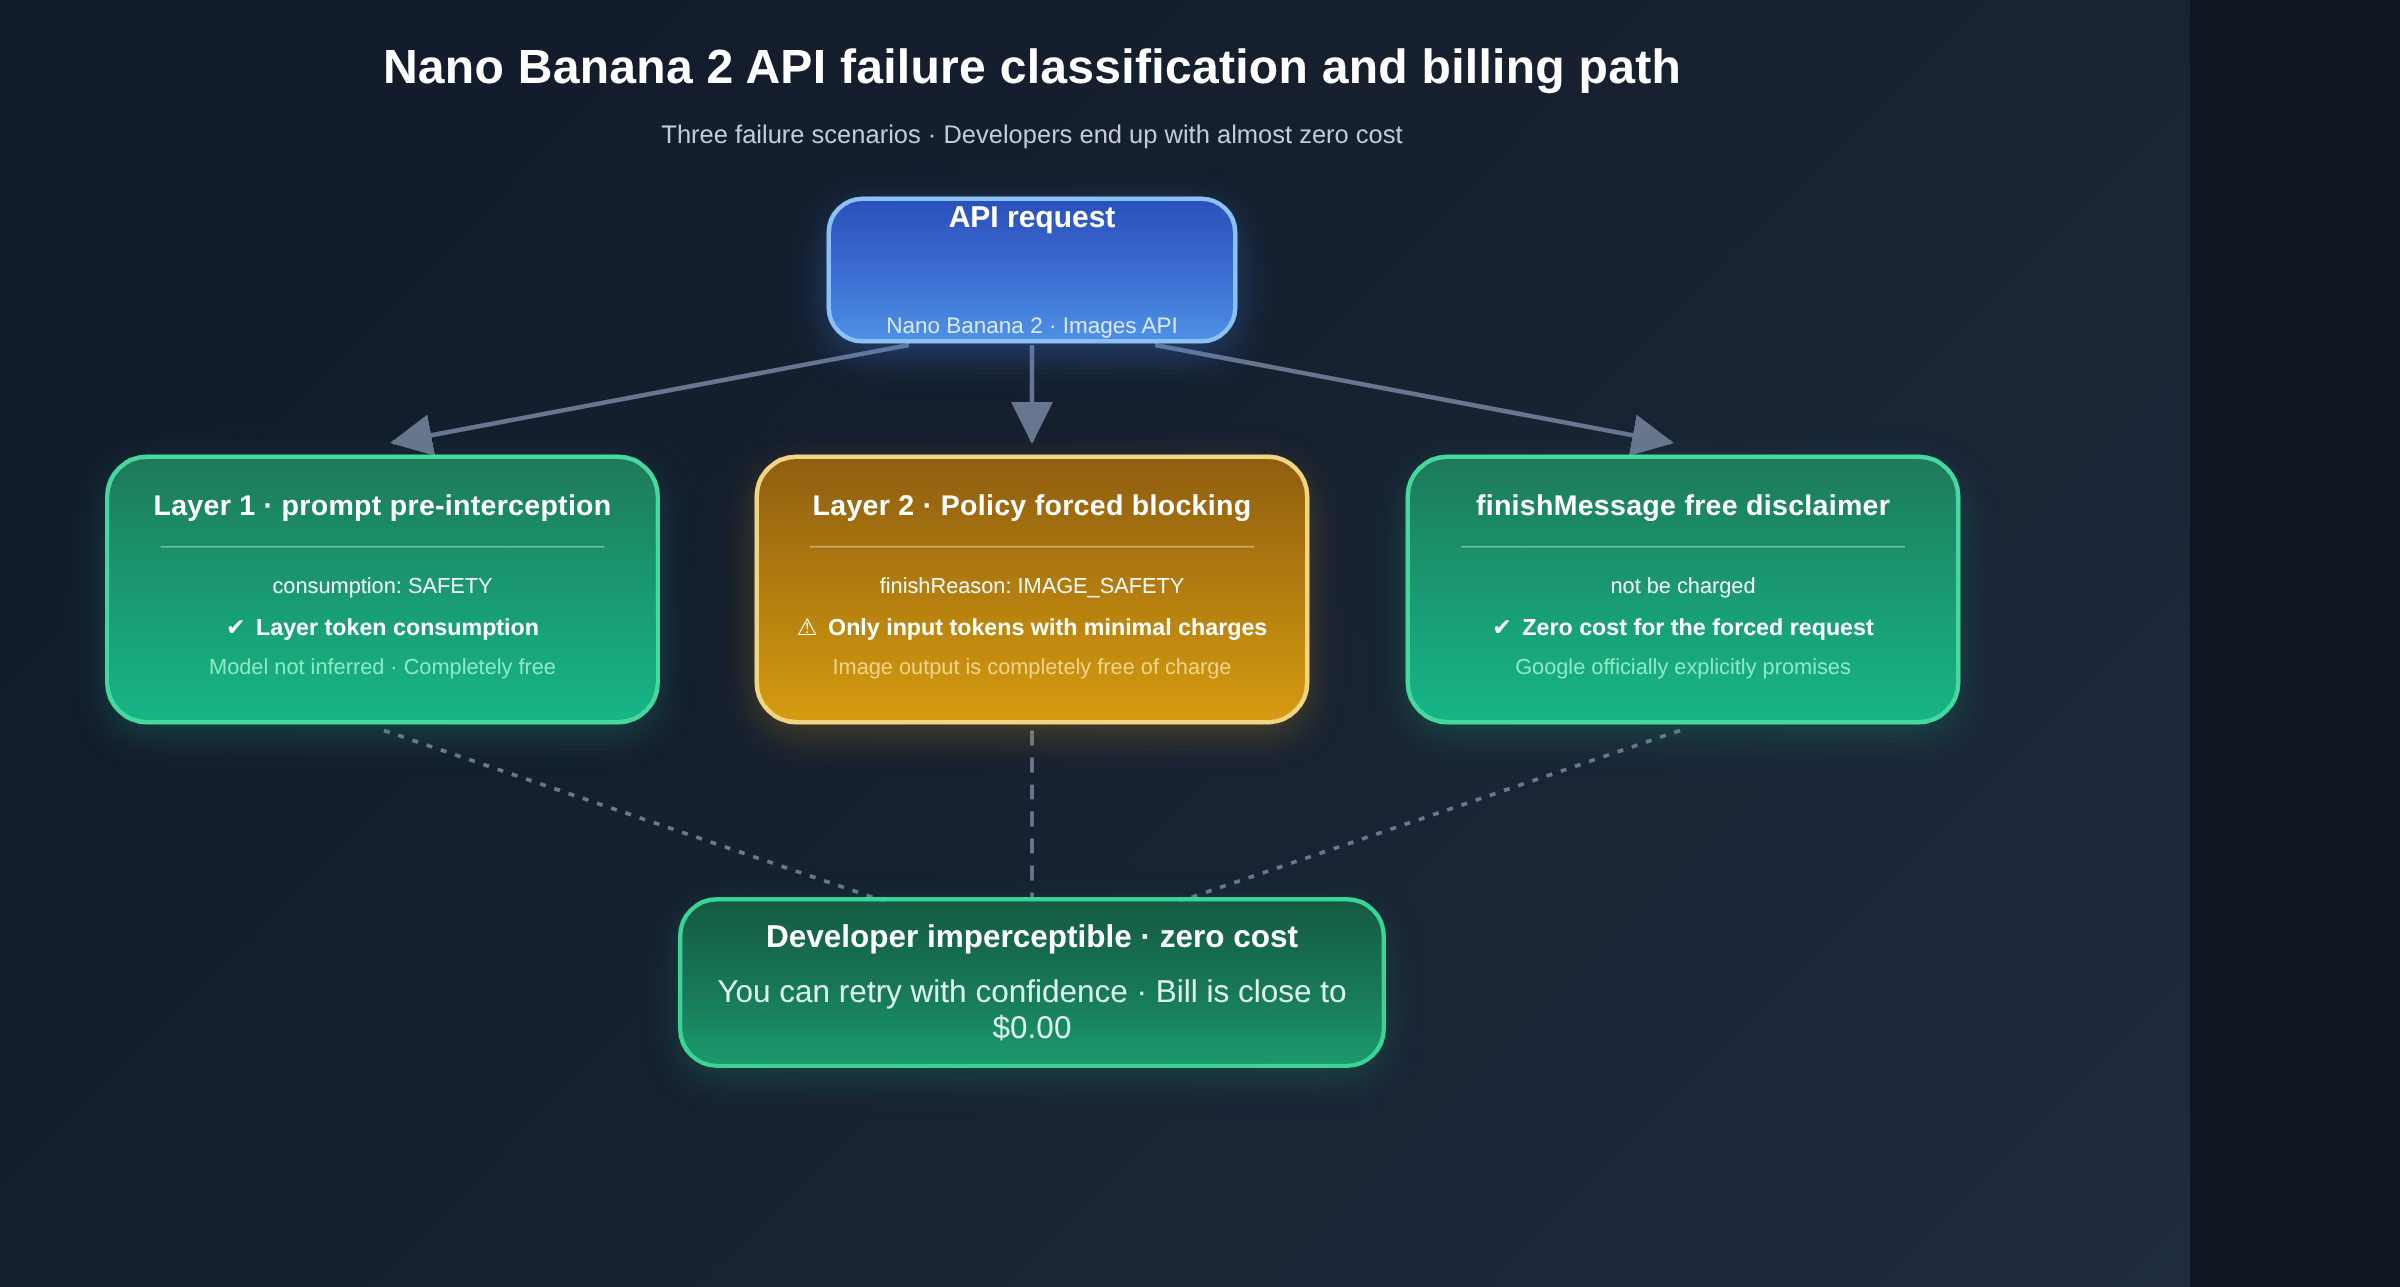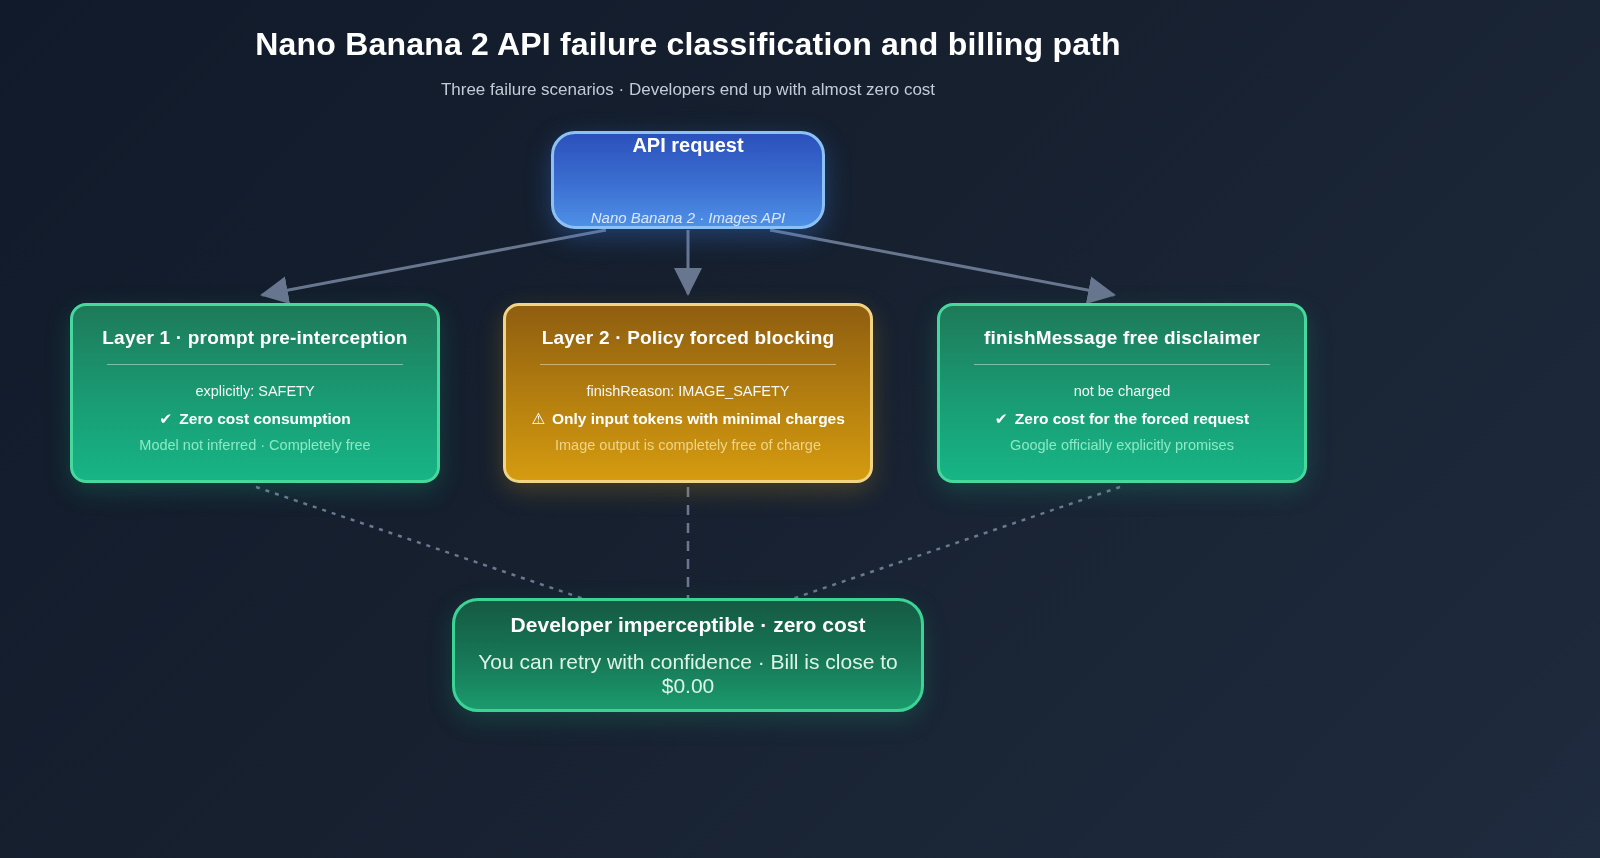--- a/index.html
+++ b/index.html
@@ -3,21 +3,21 @@
 <meta charset="utf-8">
 <style>
   html, body {
     margin: 0;
     padding: 0;
     background: #0e1622;
     font-family: "Liberation Sans", "DejaVu Sans", sans-serif;
   }
   .canvas {
     position: relative;
-    width: 1600px;
+    width: 1460px;
     height: 858px;
     overflow: hidden;
     background: linear-gradient(135deg, #111a2a 0%, #16202f 45%, #1f2b3e 100%);
   }
   .connectors {
     position: absolute;
     inset: 0;
     z-index: 0;
   }
   .header {
@@ -64,28 +64,27 @@
   }
   .node-api .node-title {
     color: #ffffff;
     font-size: 20px;
     font-weight: 700;
   }
   .node-api .node-sub {
     margin-top: 0;
     color: #d9e7fb;
     font-size: 15px;
-    font-style: italic;
   }
   
   .node-row {
     top: 303px;
     width: 370px;
     height: 180px;
-    border-radius: 16px;
+    border-radius: 28px;
     padding: 16px 10px;
   }
   .node-green {
     background: linear-gradient(180deg, #1e7a59 0%, #199c74 55%, #17b586 100%);
     border: 3px solid #47d89e;
     box-shadow: 0 8px 24px rgba(24, 170, 125, 0.25);
   }
   .node-amber {
     background: linear-gradient(180deg, #8f5e10 0%, #b27d0f 50%, #d59b10 100%);
     border: 3px solid #f2d485;
@@ -166,23 +165,23 @@
   </div>
 
   <div class="node node-api">
     <div class="node-title">API request</div>
     <div class="node-sub">Nano Banana 2 · Images API</div>
   </div>
 
   <div class="node node-row node-green node-layer1">
     <div class="node-title">Layer 1 · prompt pre-interception</div>
     <div class="divider"></div>
-    <div class="node-line">explicitly: SAFETY</div>
+    <div class="node-line">consumption: SAFETY</div>
     <div class="node-line strong">
-      <span class="badge-icon">✔</span><span>Zero cost consumption</span>
+      <span class="badge-icon">✔</span><span>Layer token consumption</span>
     </div>
     <div class="node-line muted">Model not inferred · Completely free</div>
   </div>
 
   <div class="node node-row node-amber node-layer2">
     <div class="node-title">Layer 2 · Policy forced blocking</div>
     <div class="divider"></div>
     <div class="node-line">finishReason: IMAGE_SAFETY</div>
     <div class="node-line strong">
       <span class="badge-icon">⚠</span><span>Only input tokens with minimal charges</span>

